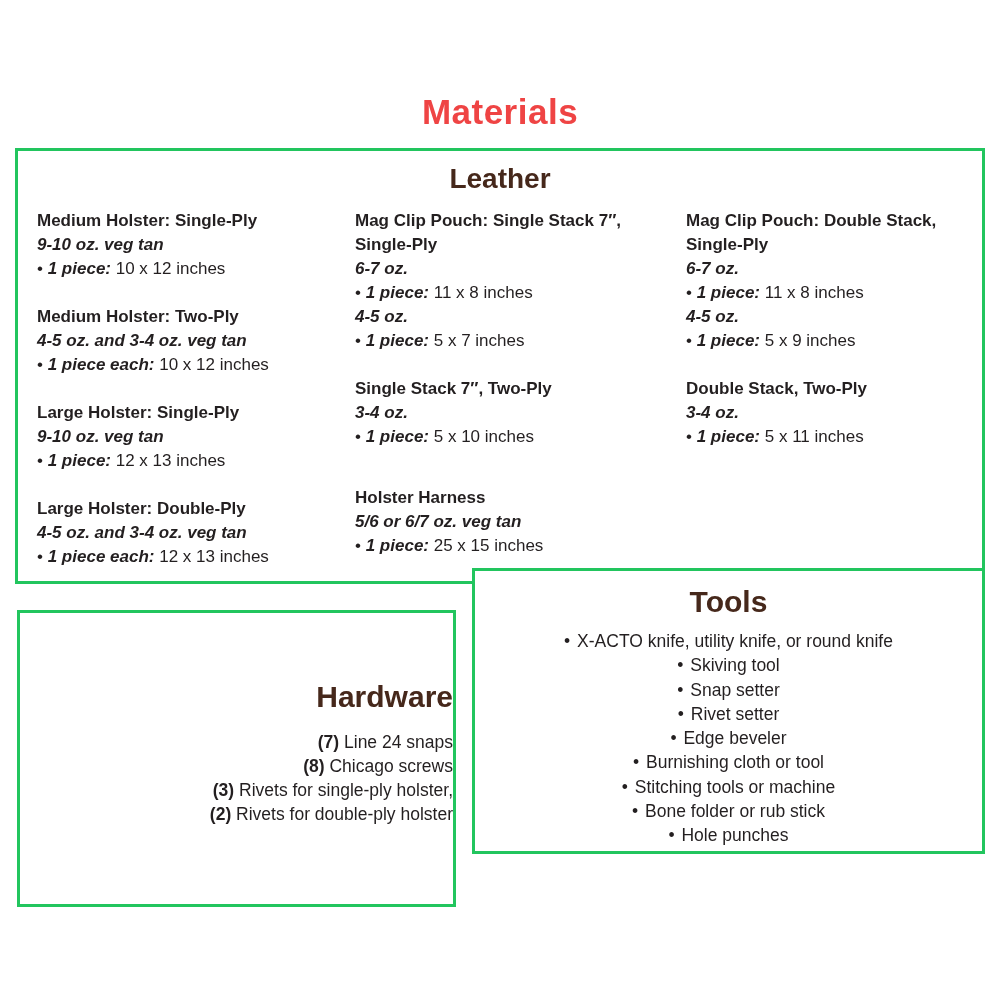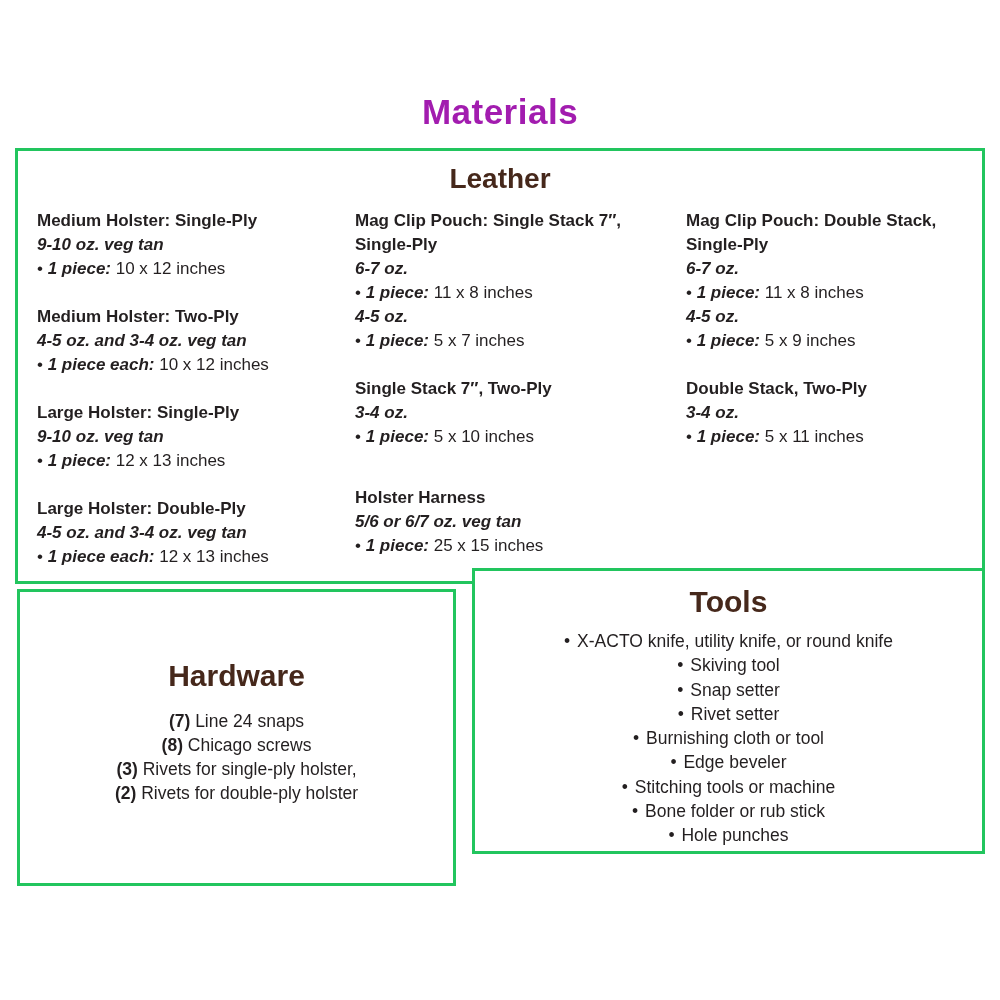--- a/index.html
+++ b/index.html
@@ -8,21 +8,21 @@
     width:1000px; height:1000px;
     background:#ffffff;
     font-family:"Liberation Sans","DejaVu Sans",sans-serif;
     color:#231f20;
     overflow:hidden;
   }
   .main-title {
     position:absolute; top:92px; left:0; width:100%;
     text-align:center;
     font-size:35px; font-weight:bold;
-    color:#a21caf;
+    color:#ef4444;
     letter-spacing:0.5px;
   }
   .box {
     position:absolute;
     border:3px solid #22c55e;
     background:#ffffff;
     box-sizing:border-box;
   }
   .leather-box { left:15px; top:148px; width:970px; height:436px; }
   .section-heading {
@@ -41,23 +41,23 @@
   .item { margin-bottom:24px; font-size:17px; line-height:24px; }
   .item:last-child { margin-bottom:0; }
   .item-title { font-weight:bold; max-width:282px; }
   .item-weight { font-style:italic; font-weight:bold; }
   .piece-row { white-space:nowrap; }
   .bullet { display:inline-block; }
   .piece-label { font-weight:bold;font-style:italic; }
   .mt-extra { margin-top:37px; }
 
   .hardware-box {
-    left:17px; top:589px; width:439px; height:297px;
+    left:17px; top:610px; width:439px; height:297px;
     display:flex; flex-direction:column;
-    justify-content:center; align-items:center;
+    justify-content:center; align-items:flex-end;
     text-align:center;
     padding-bottom:12px;
   }
   .hardware-heading { font-size:30px; margin-bottom:16px; }
   .hw-row { font-size:17.5px; line-height:24px; }
   .hw-qty { font-weight:bold; }
 
   .tools-box {
     left:472px; top:568px; width:513px; height:286px;
     text-align:center;
@@ -145,20 +145,20 @@
     <div class="hw-row"><span class="hw-qty">(3)</span> <span>Rivets for single-ply holster,</span></div>
     <div class="hw-row"><span class="hw-qty">(2)</span> <span>Rivets for double-ply holster</span></div>
   </div>
 
   <div class="box tools-box">
     <div class="section-heading tools-heading">Tools</div>
     <div class="tool-row"><span class="bullet">•</span> <span>X-ACTO knife, utility knife, or round knife</span></div>
     <div class="tool-row"><span class="bullet">•</span> <span>Skiving tool</span></div>
     <div class="tool-row"><span class="bullet">•</span> <span>Snap setter</span></div>
     <div class="tool-row"><span class="bullet">•</span> <span>Rivet setter</span></div>
+    <div class="tool-row"><span class="bullet">•</span> <span>Edge beveler</span></div>
     <div class="tool-row"><span class="bullet">•</span> <span>Burnishing cloth or tool</span></div>
-    <div class="tool-row"><span class="bullet">•</span> <span>Edge beveler</span></div>
     <div class="tool-row"><span class="bullet">•</span> <span>Stitching tools or machine</span></div>
     <div class="tool-row"><span class="bullet">•</span> <span>Bone folder or rub stick</span></div>
     <div class="tool-row"><span class="bullet">•</span> <span>Hole punches</span></div>
   </div>
 
 </div>
 
 </body></html>

